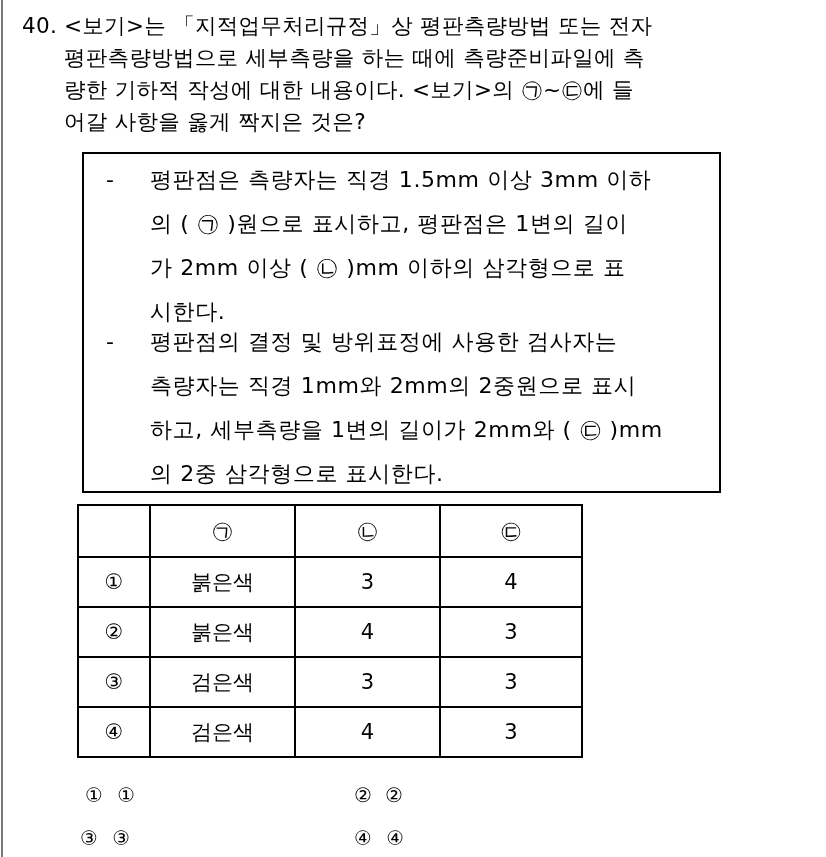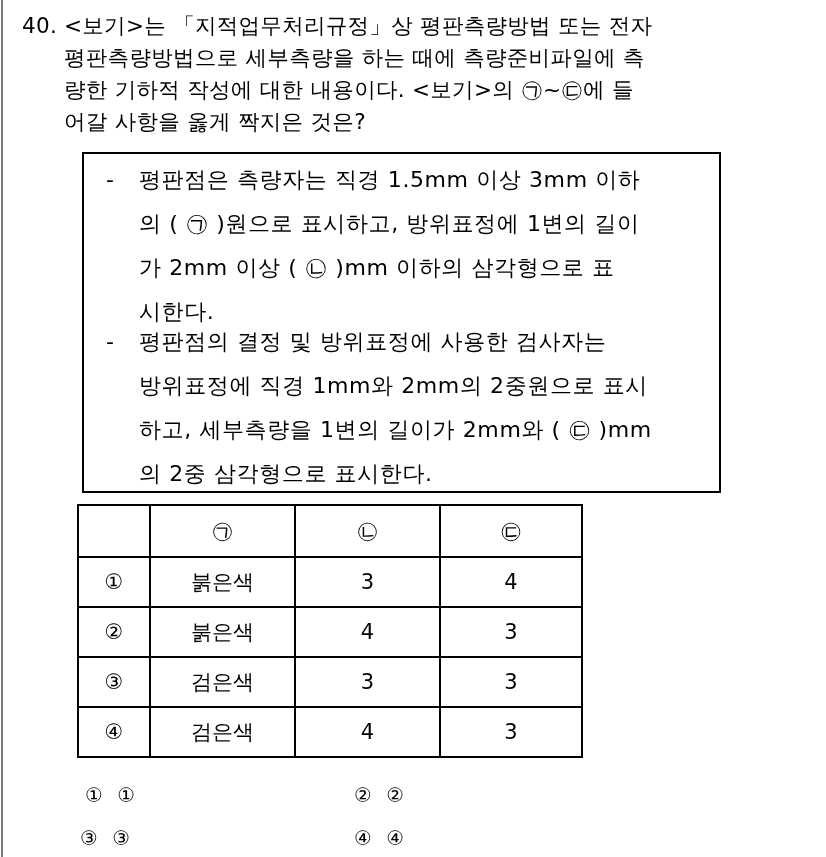--- a/index.html
+++ b/index.html
@@ -5,21 +5,21 @@
   html, body { margin:0; padding:0; background:#ffffff; }
   body { width:826px; height:857px; position:relative; overflow:hidden;
          font-family:"DejaVu Sans", "Liberation Sans", sans-serif; color:#000; }
   .left-rule { position:absolute; left:1px; top:0; width:2px; height:857px; background:#7a7a7a; }
   .q-head { position:absolute; left:22px; top:10px; width:770px; font-size:21.5px; line-height:32px; letter-spacing:0.3px; }
   .q-num { position:absolute; left:0; top:0; }
   .q-text { margin-left:42px; }
   .bogi { position:absolute; left:82px; top:152px; width:635px; height:337px; border:2.5px solid #000; box-sizing:content-box; }
   .bogi-item { position:absolute; left:22px; width:590px; }
   .bogi-item .dash { position:absolute; left:0; top:0; font-size:22px; line-height:44px; }
-  .bogi-item .txt { margin-left:33px; font-size:22px; line-height:44px; letter-spacing:0.6px; }
+  .bogi-item .txt { margin-left:44px; font-size:22px; line-height:44px; letter-spacing:0.6px; }
   table.ans { position:absolute; left:77px; top:504px; border-collapse:collapse; font-size:21px; }
   table.ans td { border:2.5px solid #000; height:48px; text-align:center; vertical-align:middle; padding:0; }
   table.ans tr.hdr td { height:50px; }
   .c0 { width:70px; } .c1 { width:143px; } .c2 { width:143px; } .c3 { width:140px; }
   .choices { position:absolute; left:72px; top:783px; width:500px; font-size:20px; }
   .choice { position:absolute; white-space:nowrap; letter-spacing:4px; }
 </style>
 </head>
 <body>
 
@@ -33,30 +33,30 @@
     <div>량한 기하적 작성에 대한 내용이다. &lt;보기&gt;의 ㉠~㉢에 들</div>
     <div>어갈 사항을 옳게 짝지은 것은?</div>
   </div>
 </div>
 
 <div class="bogi">
   <div class="bogi-item" style="top:4px;">
     <span class="dash">-</span>
     <div class="txt">
       <div>평판점은 측량자는 직경 1.5mm 이상 3mm 이하</div>
-      <div>의 ( ㉠ )원으로 표시하고, 방위표정에 1변의 길이</div>
+      <div>의 ( ㉠ )원으로 표시하고, 평판점은 1변의 길이</div>
       <div>가 2mm 이상 ( ㉡ )mm 이하의 삼각형으로 표</div>
       <div>시한다.</div>
     </div>
   </div>
   <div class="bogi-item" style="top:166px;">
     <span class="dash">-</span>
     <div class="txt">
       <div>평판점의 결정 및 방위표정에 사용한 검사자는</div>
-      <div>방위표정에 직경 1mm와 2mm의 2중원으로 표시</div>
+      <div>측량자는 직경 1mm와 2mm의 2중원으로 표시</div>
       <div>하고, 세부측량을 1변의 길이가 2mm와 ( ㉢ )mm</div>
       <div>의 2중 삼각형으로 표시한다.</div>
     </div>
   </div>
 </div>
 
 <table class="ans">
   <tbody>
       <tr class="hdr">
     <td class="c0"></td>
@@ -89,21 +89,21 @@
     <td>3</td>
   </tr>
 </tbody>
   </table>
 
 <div class="choices">
   <div class="choice" style="left:0; top:0;margin-left:13px;">
     <span>①</span>
     <span>①</span>
   </div>
-  <div class="choice" style="left:282px; top:0;">
+  <div class="choice" style="left:282px; top:0;font-family:Liberation Serif, serif;">
     <span>②</span>
     <span>②</span>
   </div>
   <div class="choice" style="left:8px; top:43px;">
     <span>③</span>
     <span>③</span>
   </div>
   <div class="choice" style="left:282px; top:43px;">
     <span>④</span>
     <span>④</span>

